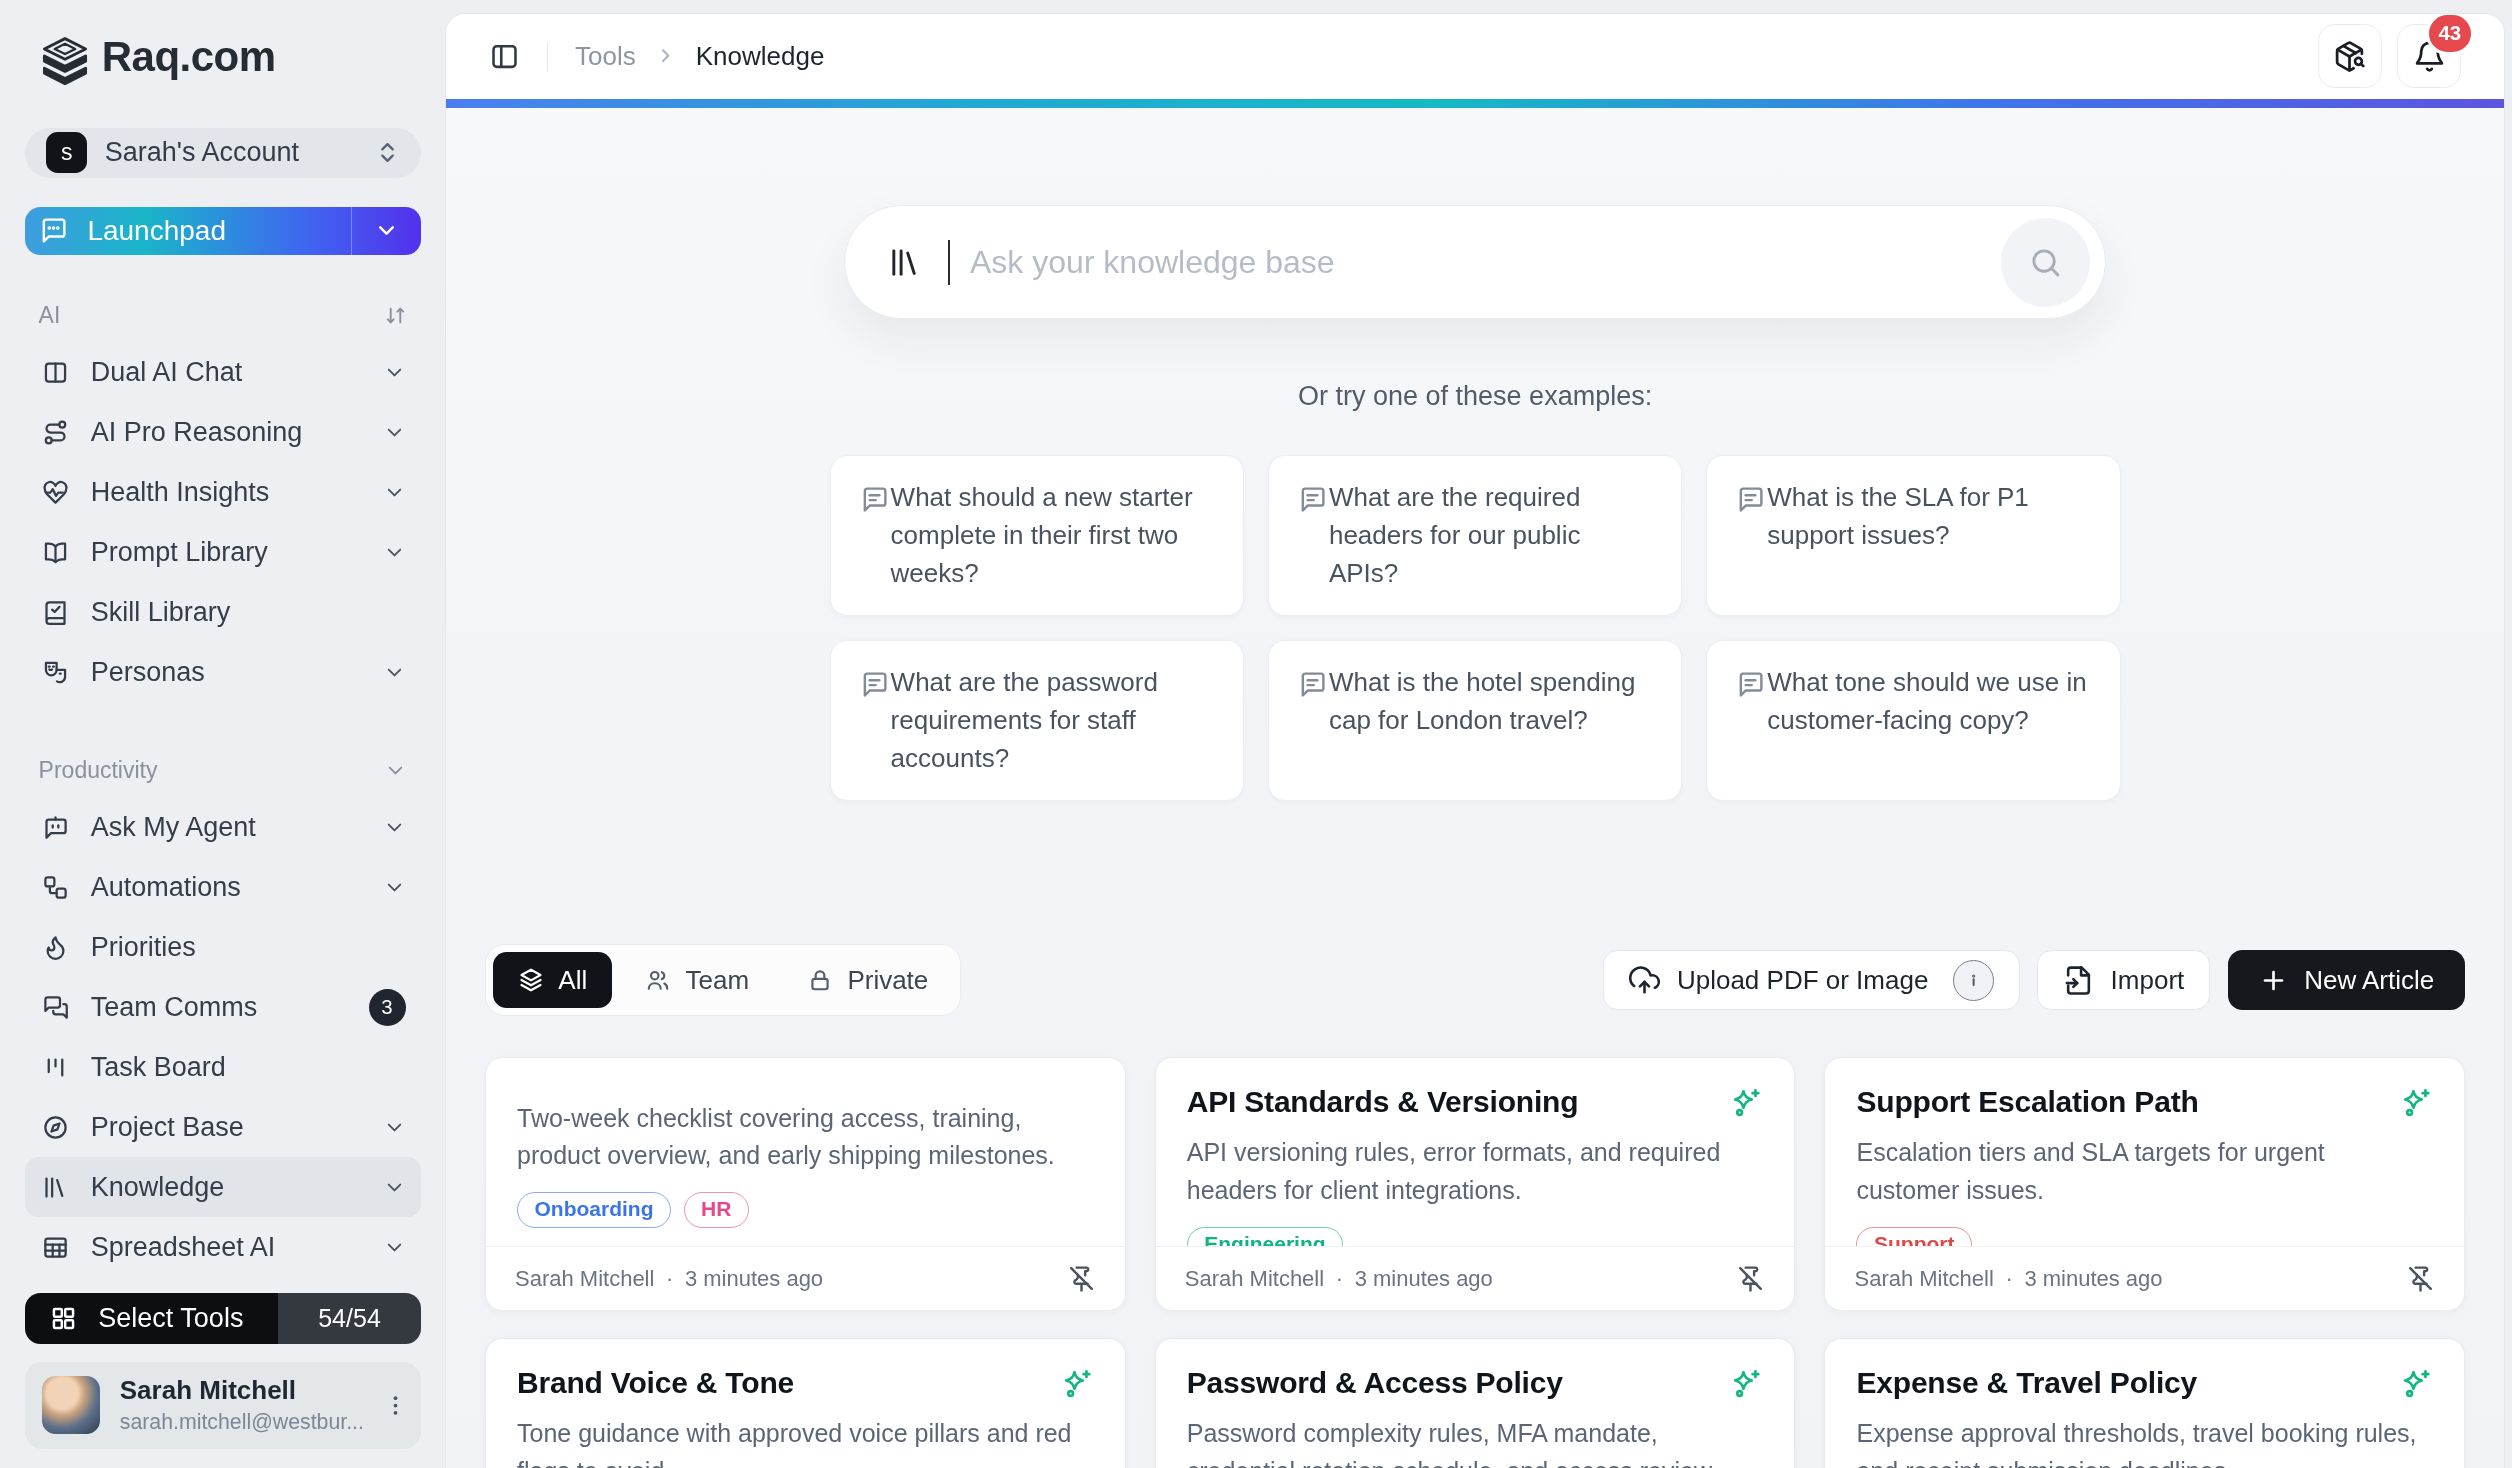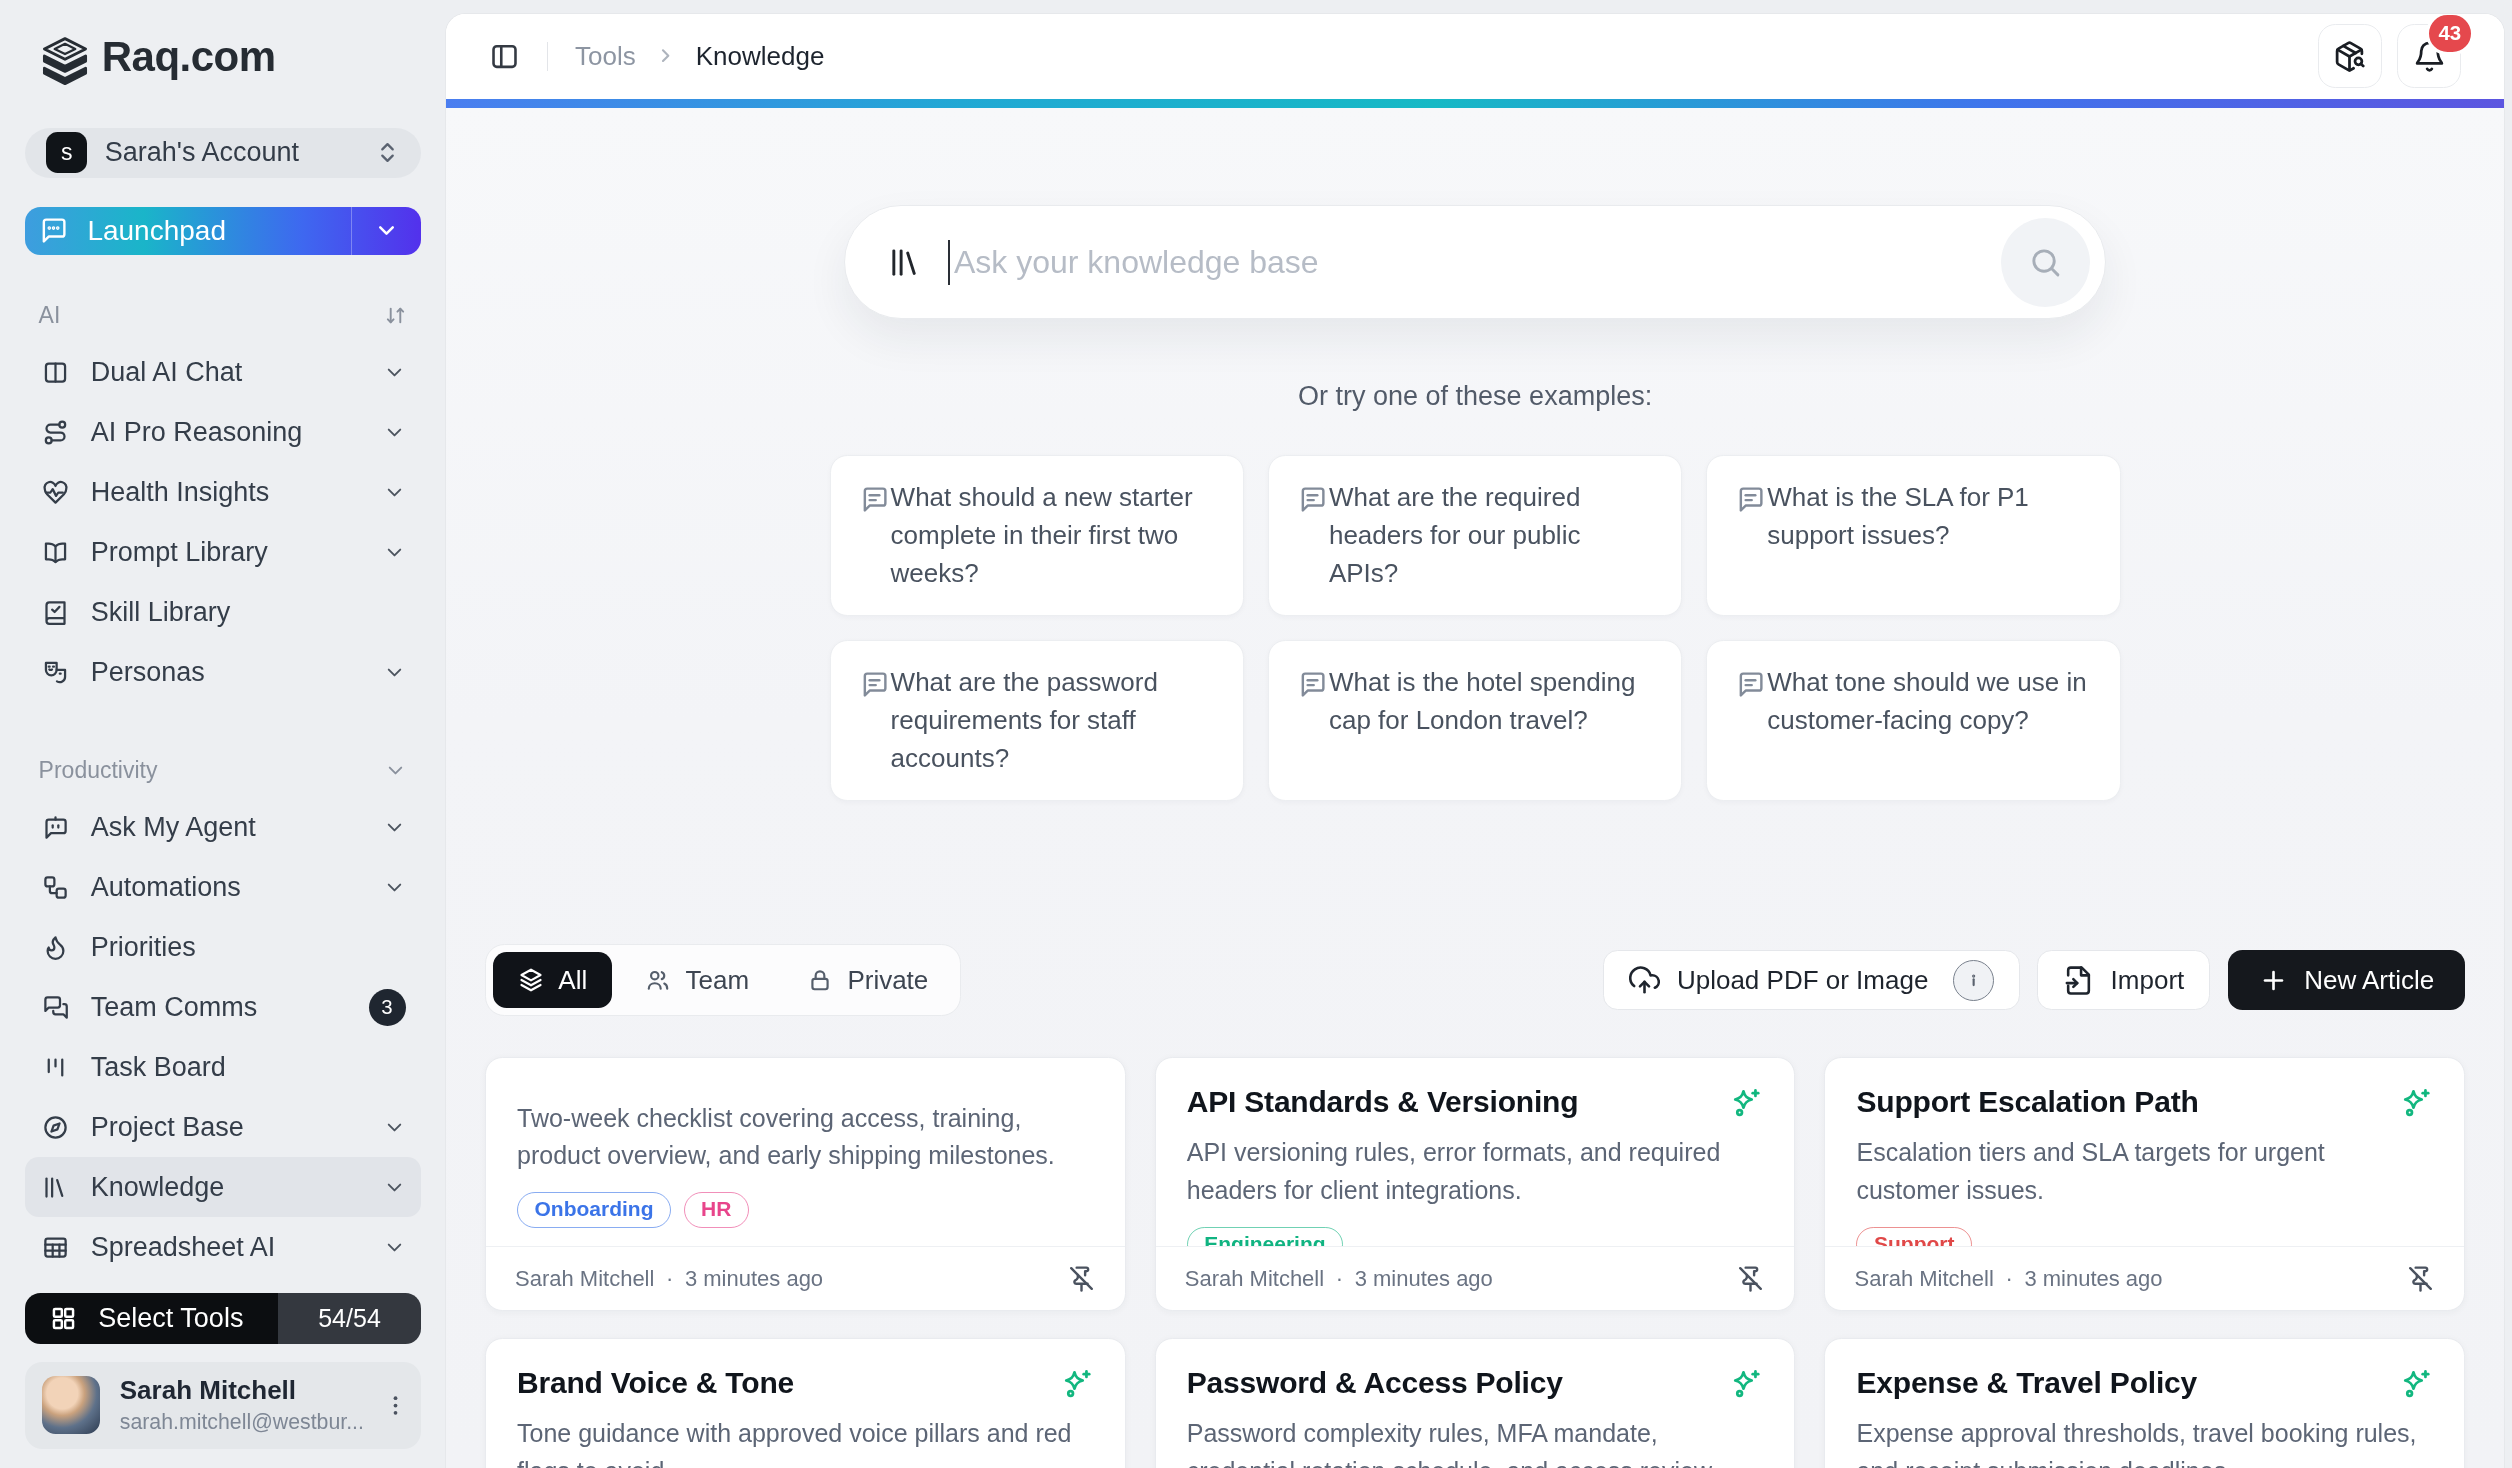--- a/index.html
+++ b/index.html
@@ -48,21 +48,21 @@
   .hdr-right { margin-left:auto; display:flex; gap:15.5px; }
   .icon-btn { width:64px; height:64px; border-radius:17.4px; border:1.5px solid #e9ebee; background:#fff; display:flex; align-items:center; justify-content:center; color:#1a1e24; cursor:pointer; position:relative; }
   .notif-badge { position:absolute; top:-13.6px; right:-13.6px; min-width:47px; height:43px; padding:0 9.7px; border-radius:23px; background:#e5484d; border:3.9px solid #fff; color:#fff; font-size:20.4px; font-weight:700; display:flex; align-items:center; justify-content:center; }
   .gradient-bar { height:9.7px; background:linear-gradient(90deg,#4a7df0 0%,#21a8d4 25%,#16b9c5 48%,#3f74ec 75%,#5c55e0 100%); }
   .content { flex:1; background:linear-gradient(180deg,#f7f8fa 0%,#f3f4f7 45%,#f2f3f6 100%); overflow:hidden; }
 
   
   .search-wrap { width:1262px; margin:97px auto 0; height:114px; background:#fff; border:1px solid #e9ebee; border-radius:60px; display:flex; align-items:center; padding:0 15.5px 0 43px; box-shadow:0 19.4px 44px rgba(30,40,60,.07); }
   .search-wrap .lib { color:#22262c; }
   .caret { width:1.9px; height:45px; background:#2a2f36; margin-left:25px; }
-  .search-input { flex:1; border:none; outline:none; background:transparent; font-size:32px; color:#2a313c; margin-left:4px; font-family:"Liberation Sans",sans-serif; }
+  .search-input { flex:1; border:none; outline:none; background:transparent; font-size:32px; color:#2a313c; margin-left:20px; font-family:"Liberation Sans",sans-serif; }
   .search-input::placeholder { color:#b6bcc6; }
   .search-btn { width:89px; height:89px; border-radius:50%; background:#f1f3f6; display:flex; align-items:center; justify-content:center; color:#a7aeb8; cursor:pointer; }
   .examples-label { text-align:center; margin-top:62px; font-size:27px; color:#525b69; }
   .examples-grid { width:1291px; margin:43px auto 0; display:grid; grid-template-columns:repeat(3,1fr); gap:24px; }
   .example-card { background:#fff; border:1px solid #eceef1; border-radius:17.4px; padding:23px 29px; display:flex; gap:2px; min-height:150px; color:#49525f; font-size:26px; line-height:1.45; cursor:pointer; box-shadow:0 1.9px 5.8px rgba(30,40,60,.03); }
   .example-card .ic { color:#828b99; margin-top:5.8px; }
 
   
   .toolbar { display:flex; align-items:center; margin:143px 39px 0; }
   .filter-group { background:#fcfcfd; border:1px solid #e9ebee; border-radius:19.4px; padding:6.8px; display:flex; gap:7.8px; }

